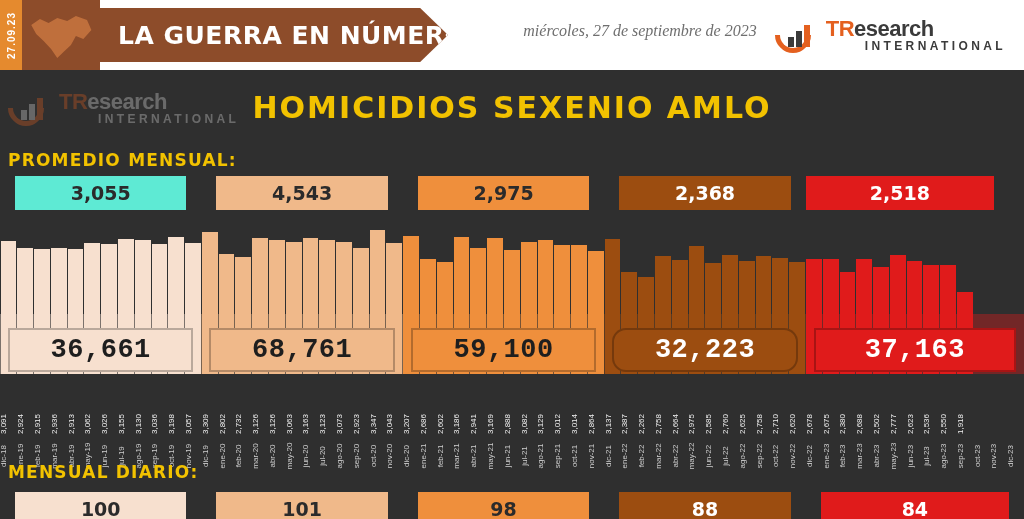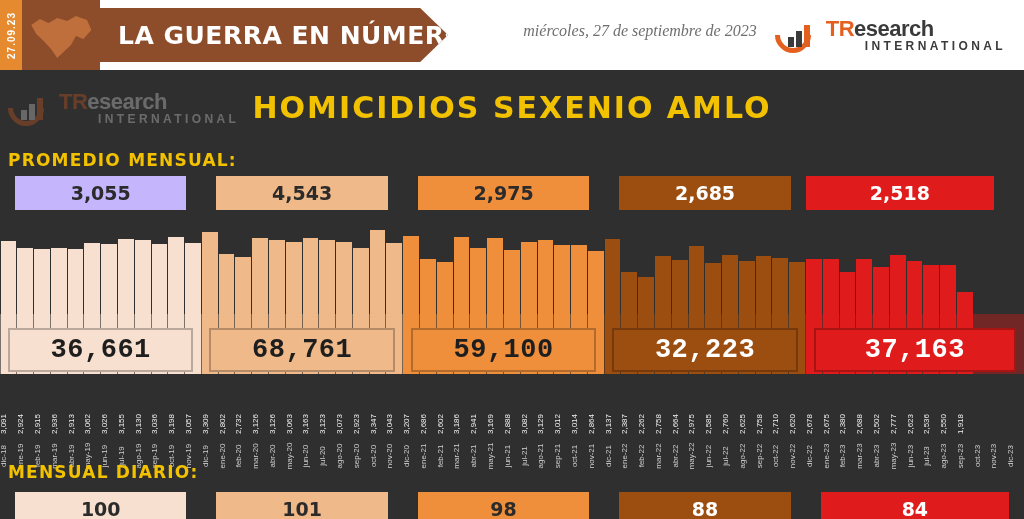--- a/index.html
+++ b/index.html
@@ -174,30 +174,30 @@
         <div class="l1"><em>TR</em><span>esearch</span></div>
         <div class="l2">INTERNATIONAL</div>
       </div>
     </div>
 
     <div class="chart-title">HOMICIDIOS SEXENIO AMLO</div>
 
     <div class="section-label" id="monthly-label">PROMEDIO MENSUAL:</div>
     <div class="pill-row" id="monthly-row">
         <div style="width: 201.443px; display: flex; justify-content: center;">
-          <div class="pill" style="background: #c4b5fd; width: 171.443px;">3,055</div>
+          <div class="pill" style="background: #5eead4; width: 171.443px;">3,055</div>
         </div>
         <div style="width: 201.443px; display: flex; justify-content: center;">
           <div class="pill" style="background: rgb(240, 185, 138); width: 171.443px;">4,543</div>
         </div>
         <div style="width: 201.443px; display: flex; justify-content: center;">
           <div class="pill" style="background: rgb(239, 143, 60); width: 171.443px;">2,975</div>
         </div>
         <div style="width: 201.443px; display: flex; justify-content: center;">
-          <div class="pill" style="background: rgb(156, 77, 16); width: 171.443px; color: rgb(255, 255, 255);">2,685</div>
+          <div class="pill" style="background: rgb(156, 77, 16); width: 171.443px; color: rgb(255, 255, 255);">2,368</div>
         </div>
         <div style="width: 218.23px; display: flex; justify-content: flex-start;">
           <div class="pill" style="background: rgb(224, 27, 27); width: 188.23px; color: rgb(255, 255, 255);">2,518</div>
         </div>
       </div>
 
     <div class="bars-wrap">
       <div id="band-layer">
           <div class="band" style="left: 0px; width: 201.443px; background: rgb(247, 224, 207); opacity: 0.38; height: 60px;"></div>
           <div class="band" style="left: 201.443px; width: 201.443px; background: rgb(240, 185, 138); opacity: 0.38; height: 60px;"></div>
@@ -513,21 +513,21 @@
             <div class="valtxt"></div>
             <div class="montxt">dic-23</div>
           </div>
         </div>
     </div>
 
     <div class="totals" id="totals">
         <div class="total-box" style="left: 8px; width: 185.443px; background: rgb(247, 224, 207);">36,661</div>
         <div class="total-box" style="left: 209.443px; width: 185.443px; background: rgb(240, 185, 138);">68,761</div>
         <div class="total-box" style="left: 410.885px; width: 185.443px; background: rgb(239, 143, 60);">59,100</div>
-        <div class="total-box" style="left: 612.328px; width: 185.443px; background: rgb(156, 77, 16); color: rgb(255, 255, 255);">32,223</div>
+        <div class="total-box" style="left: 612.328px; width: 185.443px; background: rgb(156, 77, 16); color: rgb(255, 255, 255); border-radius: 14px;">32,223</div>
         <div class="total-box" style="left: 813.77px; width: 202.23px; background: rgb(224, 27, 27); color: rgb(255, 255, 255);">37,163</div>
       </div>
 
     <div class="section-label" id="daily-label">MENSUAL DIARIO:</div>
     <div class="pill-row" id="daily-row">
         <div style="width: 201.443px; display: flex; justify-content: center;">
           <div class="pill" style="background: rgb(247, 224, 207); width: 171.443px;">100</div>
         </div>
         <div style="width: 201.443px; display: flex; justify-content: center;">
           <div class="pill" style="background: rgb(240, 185, 138); width: 171.443px;">101</div>

